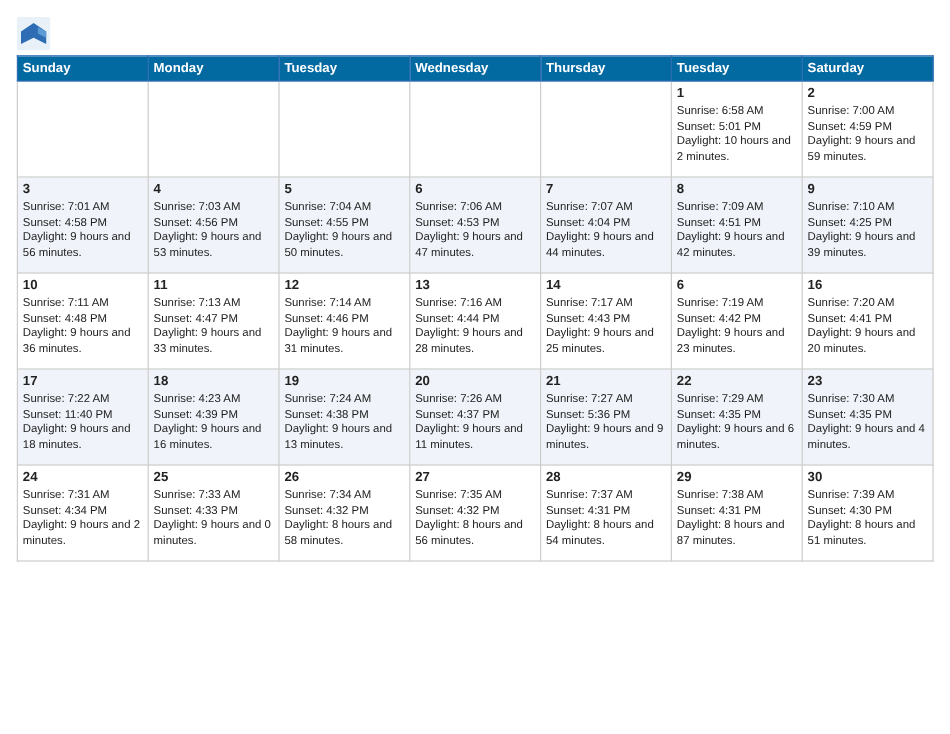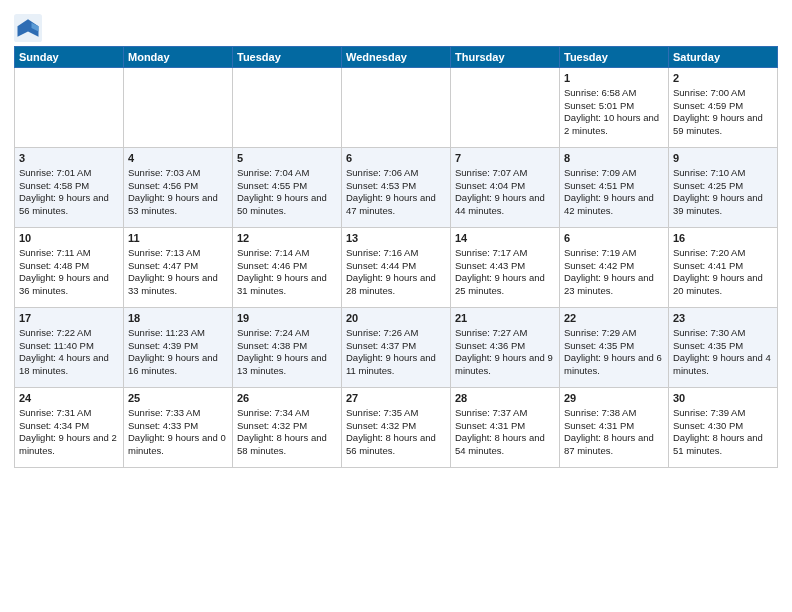--- a/index.html
+++ b/index.html
@@ -242,44 +242,44 @@
             <div>Sunrise: 7:20 AM</div>
             <div>Sunset: 4:41 PM</div>
             <div>Daylight: 9 hours and 20 minutes.</div>
           </td>
         </tr>
         <tr>
           <td>
             <span class="day-num">17</span>
             <div>Sunrise: 7:22 AM</div>
             <div>Sunset: 11:40 PM</div>
-            <div>Daylight: 4 hours and 18 minutes.</div>
+            <div>Daylight: 9 hours and 18 minutes.</div>
           </td>
           <td>
             <span class="day-num">18</span>
-            <div>Sunrise: 11:23 AM</div>
+            <div>Sunrise: 4:23 AM</div>
             <div>Sunset: 4:39 PM</div>
             <div>Daylight: 9 hours and 16 minutes.</div>
           </td>
           <td>
             <span class="day-num">19</span>
             <div>Sunrise: 7:24 AM</div>
             <div>Sunset: 4:38 PM</div>
             <div>Daylight: 9 hours and 13 minutes.</div>
           </td>
           <td>
             <span class="day-num">20</span>
             <div>Sunrise: 7:26 AM</div>
             <div>Sunset: 4:37 PM</div>
             <div>Daylight: 9 hours and 11 minutes.</div>
           </td>
           <td>
             <span class="day-num">21</span>
             <div>Sunrise: 7:27 AM</div>
-            <div>Sunset: 4:36 PM</div>
+            <div>Sunset: 5:36 PM</div>
             <div>Daylight: 9 hours and 9 minutes.</div>
           </td>
           <td>
             <span class="day-num">22</span>
             <div>Sunrise: 7:29 AM</div>
             <div>Sunset: 4:35 PM</div>
             <div>Daylight: 9 hours and 6 minutes.</div>
           </td>
           <td>
             <span class="day-num">23</span>

